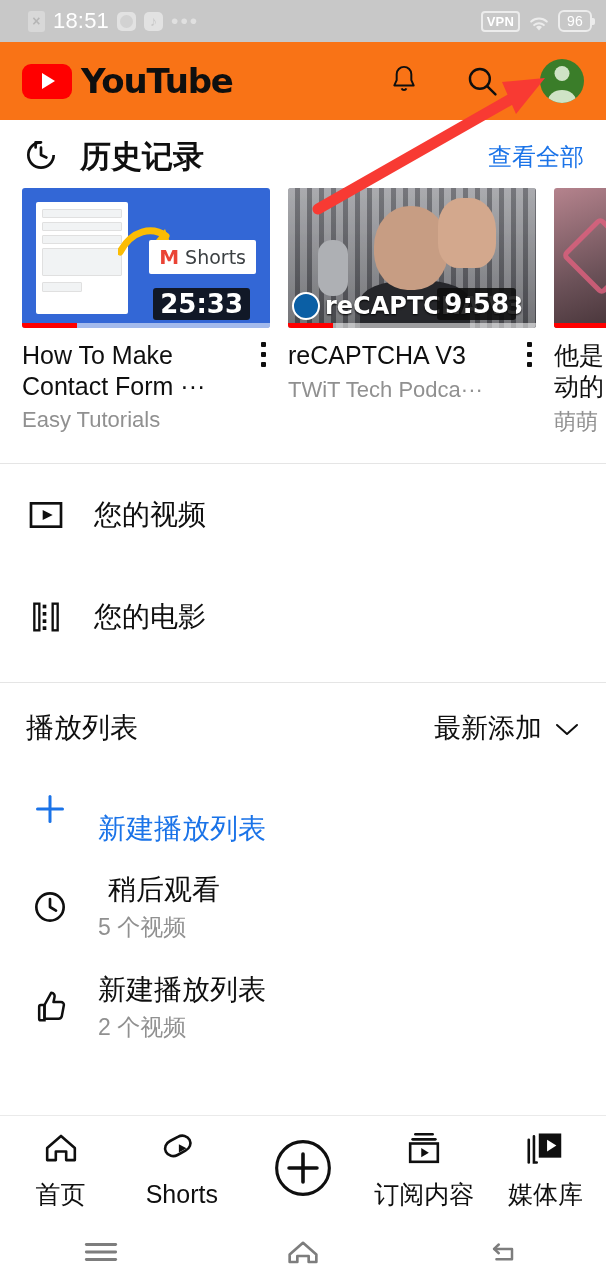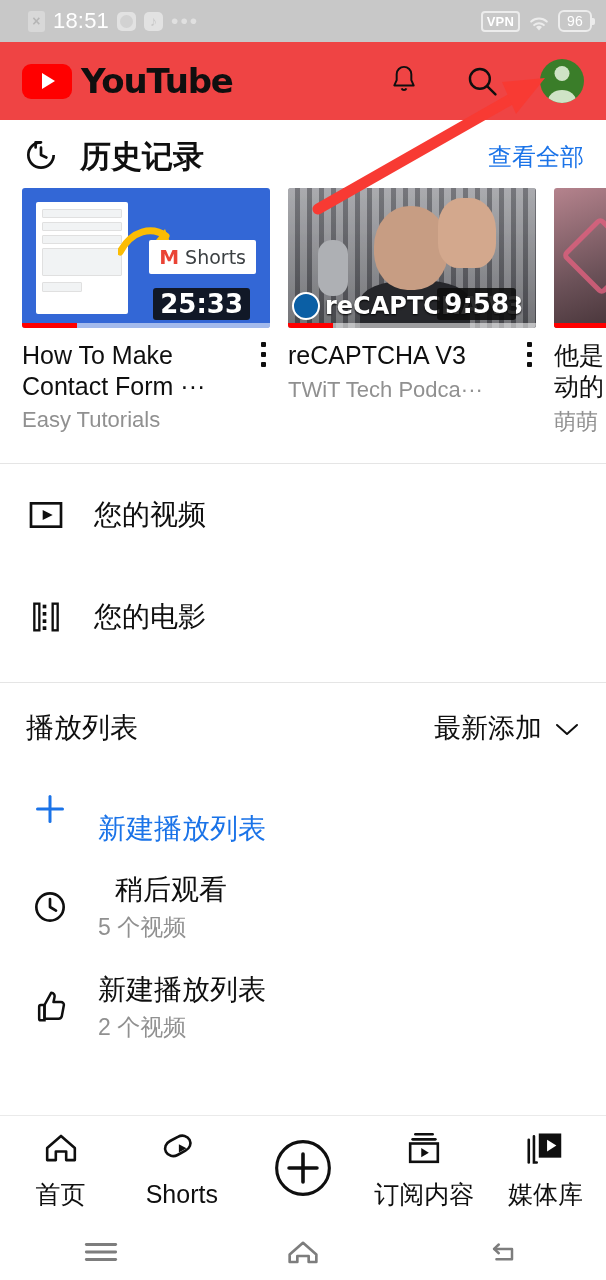--- a/index.html
+++ b/index.html
@@ -31,21 +31,21 @@
   .sb-dots { color: #e0e0e0; font-size: 21px; letter-spacing: 2px; line-height: 10px;}
   .sb-vpn { border: 2px solid #ececec; border-radius: 4px; font-size: 13px;
             padding: 1px 4px; font-weight: 700; color: #fff; }
   .sb-wifi { width: 22px; height: 16px; position: relative; }
   .sb-batt { border: 2px solid #ececec; border-radius: 6px; padding: 1px 7px;
              font-size: 14px; color: #fff; position: relative; }
   .sb-batt::after { content:""; position:absolute; right:-5px; top:6px; width:3px; height:7px;
                     background:#ececec; border-radius:0 2px 2px 0; }
 
   
-  .appbar { height: 78px; display: flex; align-items: center; padding: 0 22px; background:#ef4444; }
+  .appbar { height: 78px; display: flex; align-items: center; padding: 0 22px; background:#f97316; }
   .yt-logo { display: flex; align-items: center; gap: 9px; }
   .yt-play {
     width: 50px; height: 35px; background: #ff0000; border-radius: 9px;
     display: flex; align-items: center; justify-content: center;
   }
   .yt-play i { width:0;height:0;border-left:13px solid #fff;border-top:8px solid transparent;
                border-bottom:8px solid transparent; margin-left:3px; display:block;}
   .yt-word { font-size: 34px; font-weight: 700; letter-spacing: -1.2px; color: #0f0f0f;
              font-family: "DejaVu Sans", sans-serif; }
   .appbar-actions { margin-left: auto; display: flex; align-items: center; gap: 38px; }
@@ -350,21 +350,21 @@
   </div>
 
   <div class="row" style="height:100px">
     <span class="ric">
       <svg width="40" height="40" viewBox="0 0 24 24">
         <circle cx="12" cy="12" r="8.2" fill="none" stroke="#0f0f0f" stroke-width="1.6"></circle>
         <polyline points="12,7.2 12,12 15.6,14.2" fill="none" stroke="#0f0f0f" stroke-width="1.6" stroke-linecap="round" stroke-linejoin="round"></polyline>
       </svg>
     </span>
     <span class="rowcol">
-      <span class="rtx" style="margin-left:17px">稍后观看</span>
+      <span class="rtx" style="margin-left:10px">稍后观看</span>
       <span class="sub">5 个视频</span>
     </span>
   </div>
 
   <div class="row" style="height:100px">
     <span class="ric">
       <svg width="40" height="40" viewBox="0 0 24 24">
         <path d="M6.5 10.8h2.2V20H6.5a1 1 0 01-1-1v-7.2a1 1 0 011-1z" fill="none" stroke="#0f0f0f" stroke-width="1.5"></path>
         <path d="M8.7 10.8l4-7.3c1.6.1 2.3 1.1 2 2.6l-.6 2.9h4.4c1.2 0 2 .9 1.8 2l-1.2 6.4c-.2 1.1-.9 1.6-2 1.6H8.7z" fill="none" stroke="#0f0f0f" stroke-width="1.5" stroke-linejoin="round"></path>
       </svg>

